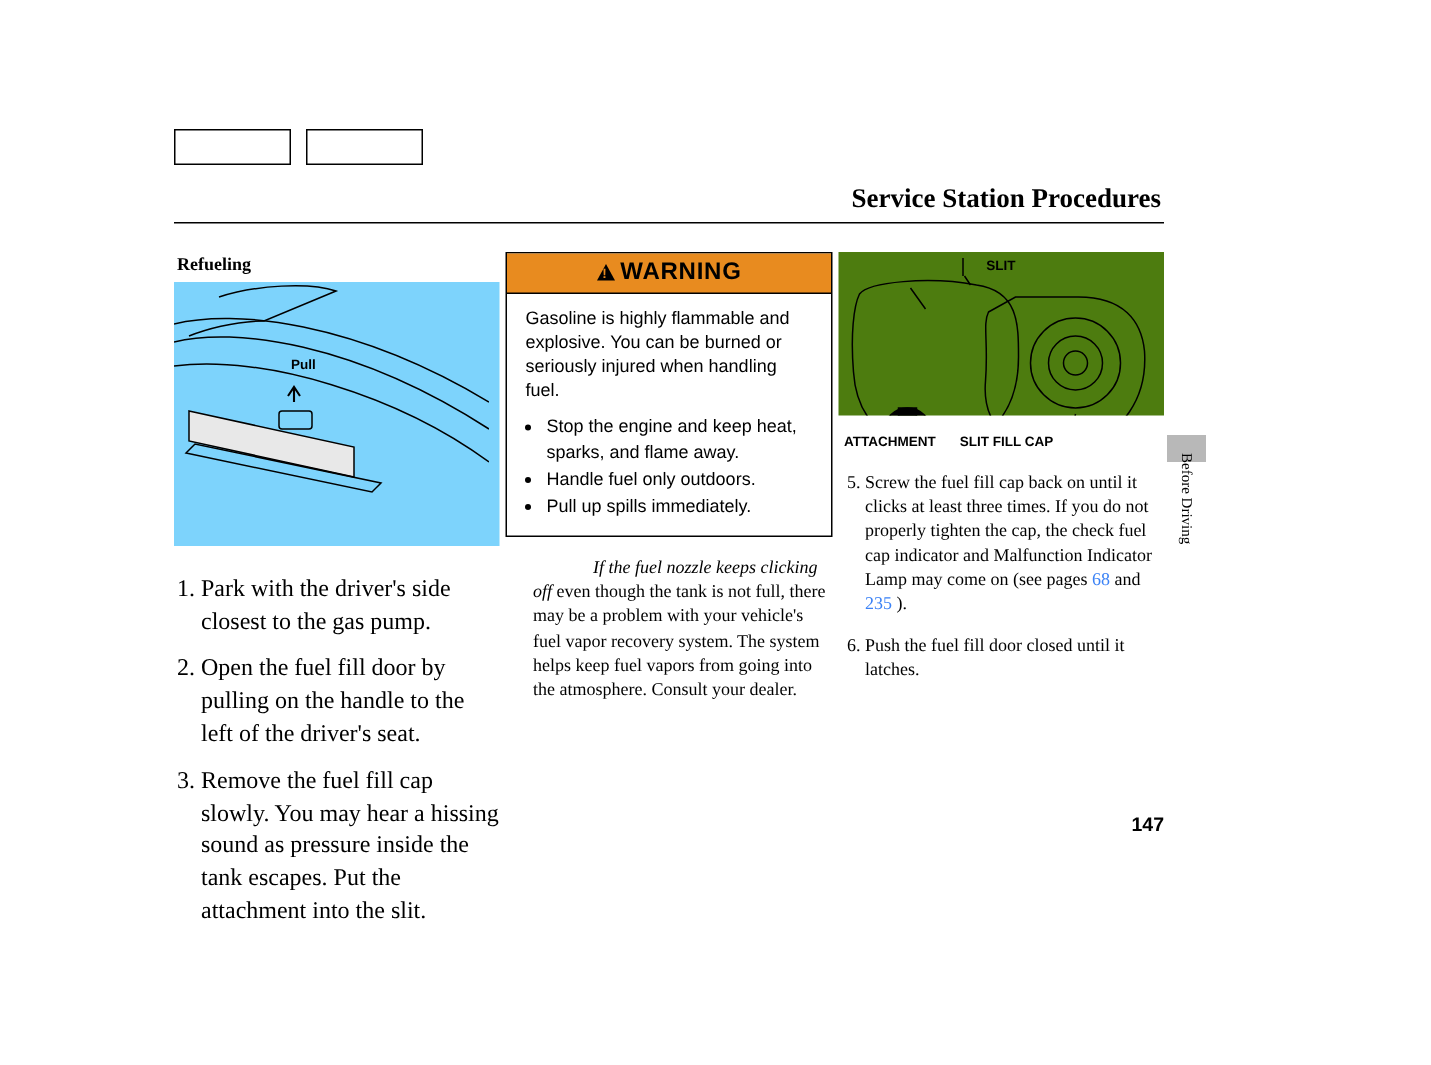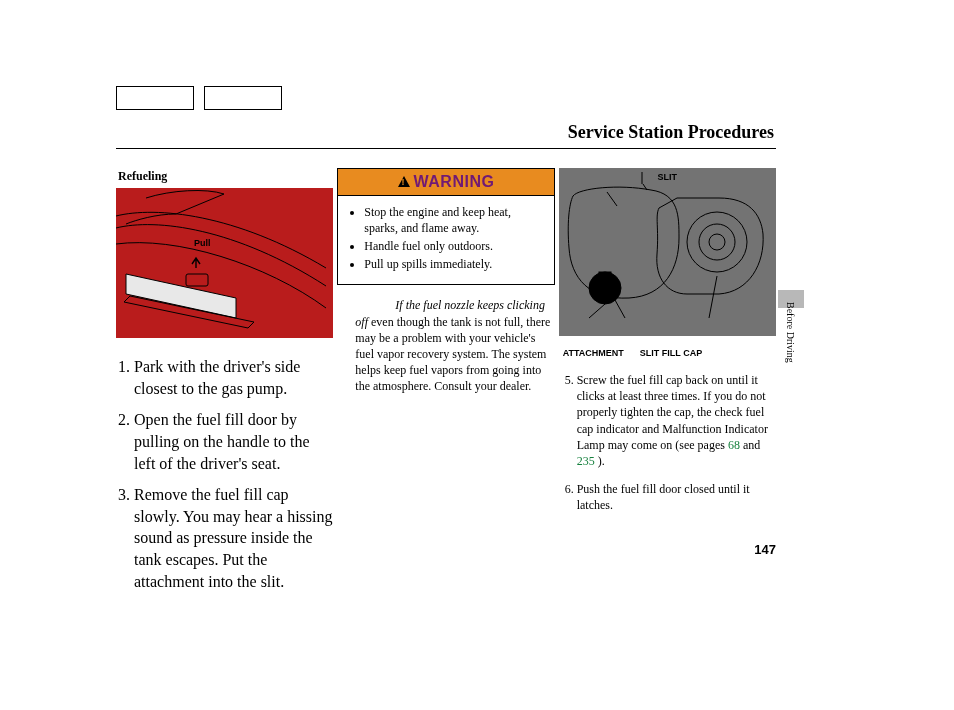--- a/index.html
+++ b/index.html
@@ -57,23 +57,23 @@
   .col { font-size: 12px; line-height: 1.35; }
   .subhead {
     font-weight: bold;
     font-family: Georgia, serif;
     font-size: 12px;
     margin: 0 0 4px 2px;
   }
 
   
   .fig1 {
-    background: #b91c1c;
+    background: #7dd3fc;
     width: 100%;
-    height: 150px;
+    height: 176px;
     position: relative;
     overflow: hidden;
     margin-bottom: 18px;
   }
   .fig1 svg { position:absolute; top:0; left:0; }
   .pull-label {
     position: absolute;
     top: 50px; left: 78px;
     font: bold 9px Arial, sans-serif;
     color:#000;
@@ -89,21 +89,21 @@
   ol.steps li { margin-bottom: 10px; }
 
   
   .warn-box {
     border: 1px solid #000;
     font-size: 12px;
     font-family: Arial, Helvetica, sans-serif;
   }
   .warn-header {
     background: #e88b1f;
-    color: #701a75;
+    color: #000000;
     text-align: center;
     font-weight: bold;
     font-size: 16px;
     padding: 2px 0;
     letter-spacing: 0.5px;
     font-family: Arial, sans-serif;
     border-bottom: 1px solid #000;
     display: flex;
     align-items: center;
     justify-content: center;
@@ -120,36 +120,36 @@
   .warn-icon::after{
     content:"!";
     position:absolute;
     left:-2px; top:1px;
     font: bold 9px Arial;
     color:#e88b1f;
   }
   .warn-body { padding: 8px 10px 10px 12px; }
   .warn-body p { margin: 0 0 8px 0; }
   .warn-body ul { margin:0; padding-left: 14px; }
-  .warn-body li { margin-bottom: 2px; list-style-type: disc; font-family: Liberation Serif, serif;}
+  .warn-body li { margin-bottom: 2px; list-style-type: disc;}
 
   .col2-text {
     font-family: Georgia, "Times New Roman", serif;
     font-size: 12px;
   }
   .col2-text ol { list-style:decimal; padding-left:18px; margin:14px 0 0 0;}
   .col2-text li { margin-bottom:10px; }
   .nozzle-note { padding-left: 18px; }
   .nozzle-note .ital { font-style: italic; margin-left: 40px; }
 
   
   .fig2 {
-    background: #737373;
+    background: #4d7c0f;
     width: 100%;
-    height: 168px;
+    height: 109px;
     position: relative;
     overflow: hidden;
     margin-bottom: 6px;
   }
   .fig2-toplbl {
     position:absolute; top:4px; left:0; right:0;
     text-align:center;
     font: bold 9px Arial, sans-serif;
   }
   .fig2-labels {
@@ -161,21 +161,21 @@
   }
 
   ol.steps3 {
     list-style: decimal;
     padding-left: 18px;
     margin: 0;
     font-family: Georgia, "Times New Roman", serif;
     font-size: 12px;
   }
   ol.steps3 li { margin-bottom: 12px; }
-  .page-link { color: #15803d; }
+  .page-link { color: #3b82f6; }
 
   .side-tab {
     position:absolute;
     right: 150px;
     top: 290px;
     width: 26px; height: 18px;
     background:#b8b8b8;
   }
   .side-label {
     position:absolute;
@@ -233,20 +233,21 @@
       </ol>
     </div>
 
     <div class="col">
       <div class="warn-box">
         <div class="warn-header">
           <span class="warn-icon"></span>
           <span>WARNING</span>
         </div>
         <div class="warn-body">
+          <p>Gasoline is highly flammable and explosive. You can be burned or seriously injured when handling fuel.</p>
           <ul>
             <li>Stop the engine and keep heat, sparks, and flame away.</li>
             <li>Handle fuel only outdoors.</li>
             <li>Pull up spills immediately.</li>
           </ul>
         </div>
       </div>
 
       <div class="col2-text">
         <p class="nozzle-note">

